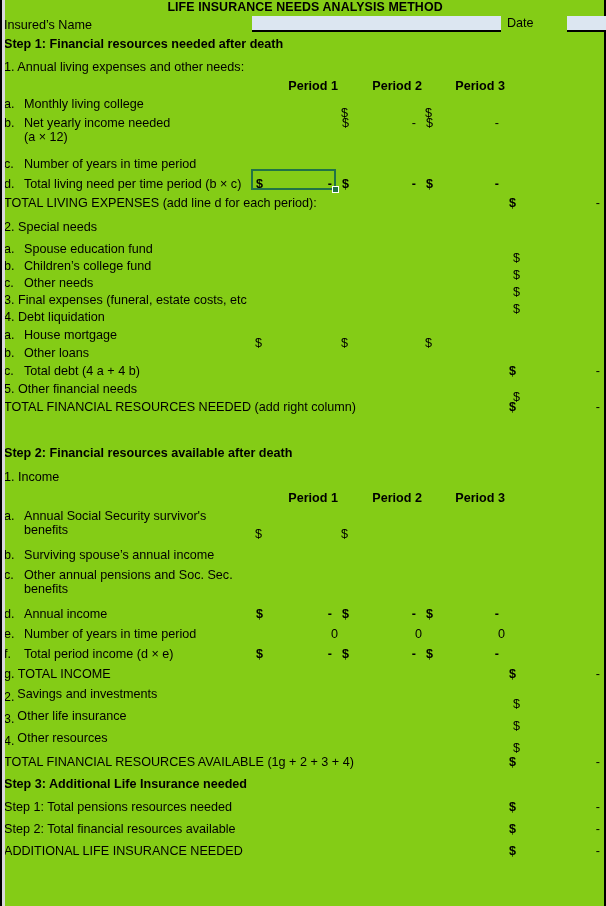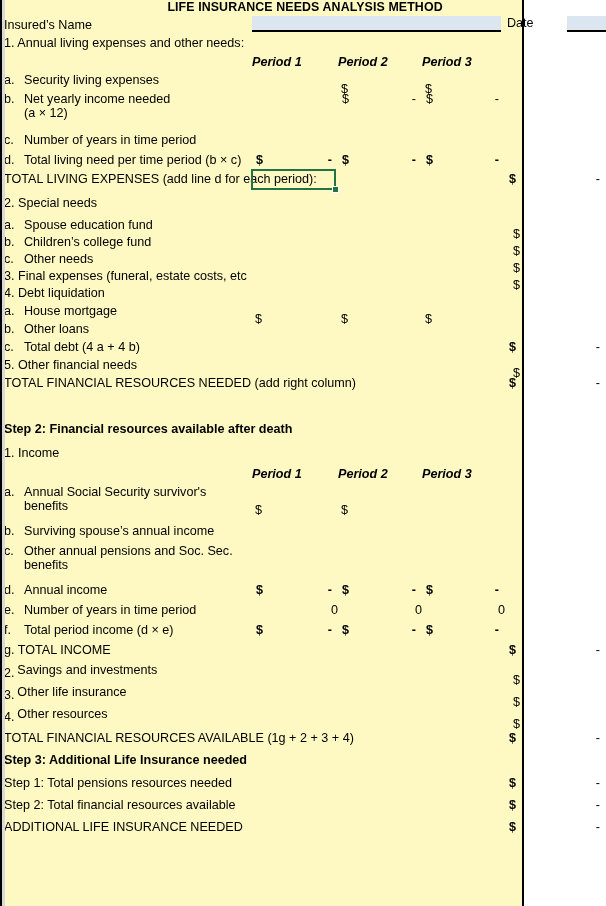--- a/index.html
+++ b/index.html
@@ -2,24 +2,24 @@
 <html><head>
 <meta charset="utf-8">
 <style>
   html,body{margin:0;padding:0;background:#ffffff;}
   body{
     font-family:"Liberation Sans","DejaVu Sans",sans-serif;
     width:606px;height:906px;overflow:hidden;
     -webkit-font-smoothing:antialiased;
   }
   #sheet{
-    position:relative;width:524px;height:906px;
+    position:relative;width:606px;height:906px;
     box-sizing:border-box;
     border-left:2px solid #000;border-right:2px solid #000;
-    background:#fef9c3;
+    background:#84cc16;
   }
   .lgutter{position:absolute;left:0;top:0;width:3px;height:906px;background:#d9d9d9;}
   table.grid{border-collapse:collapse;table-layout:fixed;width:602px;margin-left:2px;}
   table.grid td{
     padding:0;margin:0;vertical-align:middle;
     font-size:12.6px;color:#000;line-height:1.12;
     box-sizing:border-box;
     border:0;
   }
   
@@ -29,21 +29,21 @@
   col.c-p2{width:84px;}
   col.c-p3{width:83px;}
   col.c-tot{width:101px;}
 
   .tb{border-top:1.6px solid #000;}
   .bb{border-bottom:1.6px solid #000;}
   .rb{border-right:1.6px solid #000;}
 
   .pad{padding-left:4px;padding-right:3px;}
   .letter{text-align:left;padding-left:3px;font-size:12.4px;}
-  .ctr{text-align:left;font-style:italic;}
+  .ctr{text-align:right;}
   .rgt{text-align:right;padding-right:6px;}
   .bold{font-weight:bold;}
 
   
   .titlerow td{height:15px;}
   .title{font-weight:bold;font-size:12.4px;text-align:center;letter-spacing:.1px;}
   
   .namerow td{height:17px;}
 
   .steph{font-weight:bold;font-size:12.8px;}
@@ -117,37 +117,40 @@
         <div style="position:absolute;left:4px;top:2px;font-size:12.6px;"></div>
       </td>
       <td style="position:relative;padding:0;">
         <div style="position:absolute;left:2px;top:1px;font-size:12.6px;">Date</div>
         <div style="position:absolute;left:62px;right:0;top:1px;bottom:2px;background:#dce6f1;"></div>
         <div style="position:absolute;left:62px;right:0;bottom:0;height:2px;background:#000;"></div>
         <div style="position:absolute;left:66px;top:2px;font-size:12.6px;"></div>
       </td>
     </tr>
 
+    <tr>
+      <td colspan="6" class="tb bb pad steph" style="height:24px;">Step 1: Financial resources needed after death</td>
+    </tr>
 
     <tr>
       <td colspan="2" class="pad bb rb" style="height:22px;margin-left:32px;">1. Annual living expenses and other needs:</td>
       <td colspan="4" class="bb"></td>
     </tr>
 
     <tr>
       <td colspan="2" class="rb bb" style="height:17px;"></td>
       <td class="ctr bold rb bb">Period 1</td>
       <td class="ctr bold rb bb">Period 2</td>
       <td class="ctr bold rb bb">Period 3</td>
       <td class="bb"></td>
     </tr>
 
     <tr>
       <td class="letter rb bb" style="height:19px;">a.</td>
-      <td class="pad rb bb">Security living expenses</td>
+      <td class="pad rb bb">Monthly living college</td>
       <td class="rb bb">
         <div class="cellbox">
               <span class="dol"></span>
               <div class="fill"></div>
             </div>
       </td>
       <td class="rb bb">
         <div class="cellbox">
               <span class="dol">$</span>
               <div class="fill"></div>

